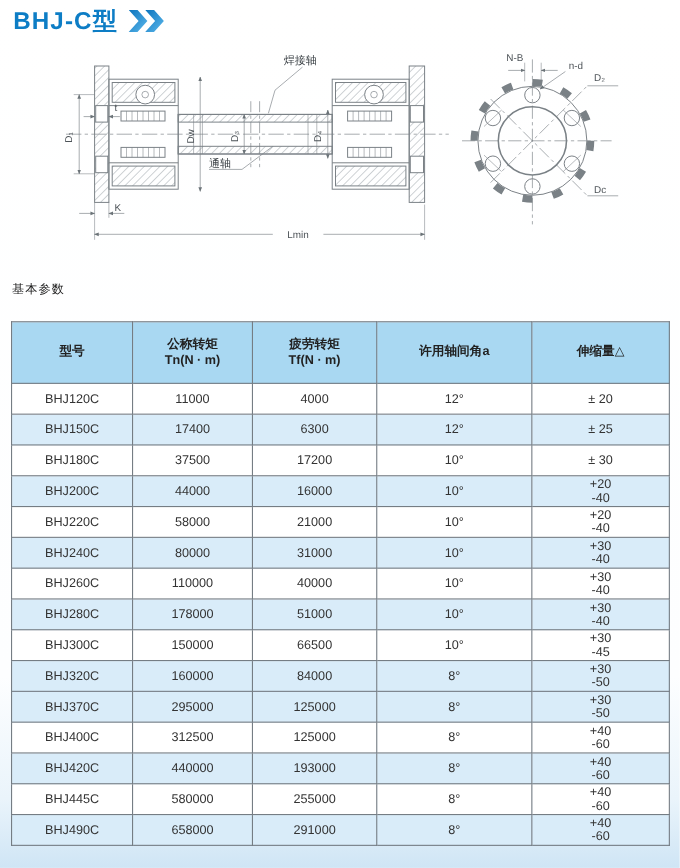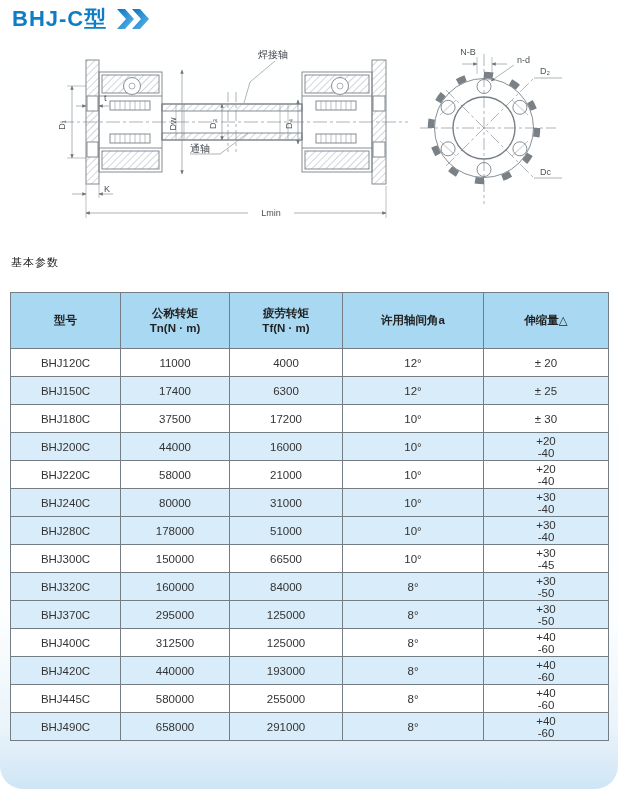--- a/index.html
+++ b/index.html
@@ -1,19 +1,19 @@
 <!DOCTYPE html>
 <html><head>
 <meta charset="utf-8">
 <style>
   html,body{margin:0;padding:0;}
   .page{
     position:relative;width:618px;height:789px;overflow:hidden;
     background:linear-gradient(180deg,#ffffff 0%,#fdfeff 78%,#eaf4fb 92%,#cfe5f5 100%);
-    font-family:"Liberation Sans","DejaVu Sans",sans-serif;color:#2e2e2e;border-radius:23px;
+    font-family:"Liberation Sans","DejaVu Sans",sans-serif;color:#2e2e2e;
   }
   .title-row{position:absolute;left:12px;top:4px;display:flex;align-items:center;gap:9px;}
   .page-title{font-size:22px;font-weight:bold;color:#0d7dc5;letter-spacing:1px;margin:0;}
   .drawing-svg{position:absolute;}
   .sec-svg{left:52px;top:46px;}
   .end-svg{left:416px;top:44px;}
   .table-caption{position:absolute;left:11px;top:255px;font-size:11px;color:#1b1b1b;letter-spacing:1px;}
   table.params{
     position:absolute;left:10px;top:292px;width:598px;
     border-collapse:collapse;table-layout:fixed;
@@ -278,20 +278,28 @@
 -40</td>
         </tr>
         <tr class="alt">
           <td>BHJ240C</td>
           <td>80000</td>
           <td>31000</td>
           <td>10°</td>
           <td>+30
 -40</td>
         </tr>
+        <tr>
+          <td>BHJ260C</td>
+          <td>110000</td>
+          <td>40000</td>
+          <td>10°</td>
+          <td>+30
+-40</td>
+        </tr>
         <tr class="alt">
           <td>BHJ280C</td>
           <td>178000</td>
           <td>51000</td>
           <td>10°</td>
           <td>+30
 -40</td>
         </tr>
         <tr>
           <td>BHJ300C</td>

